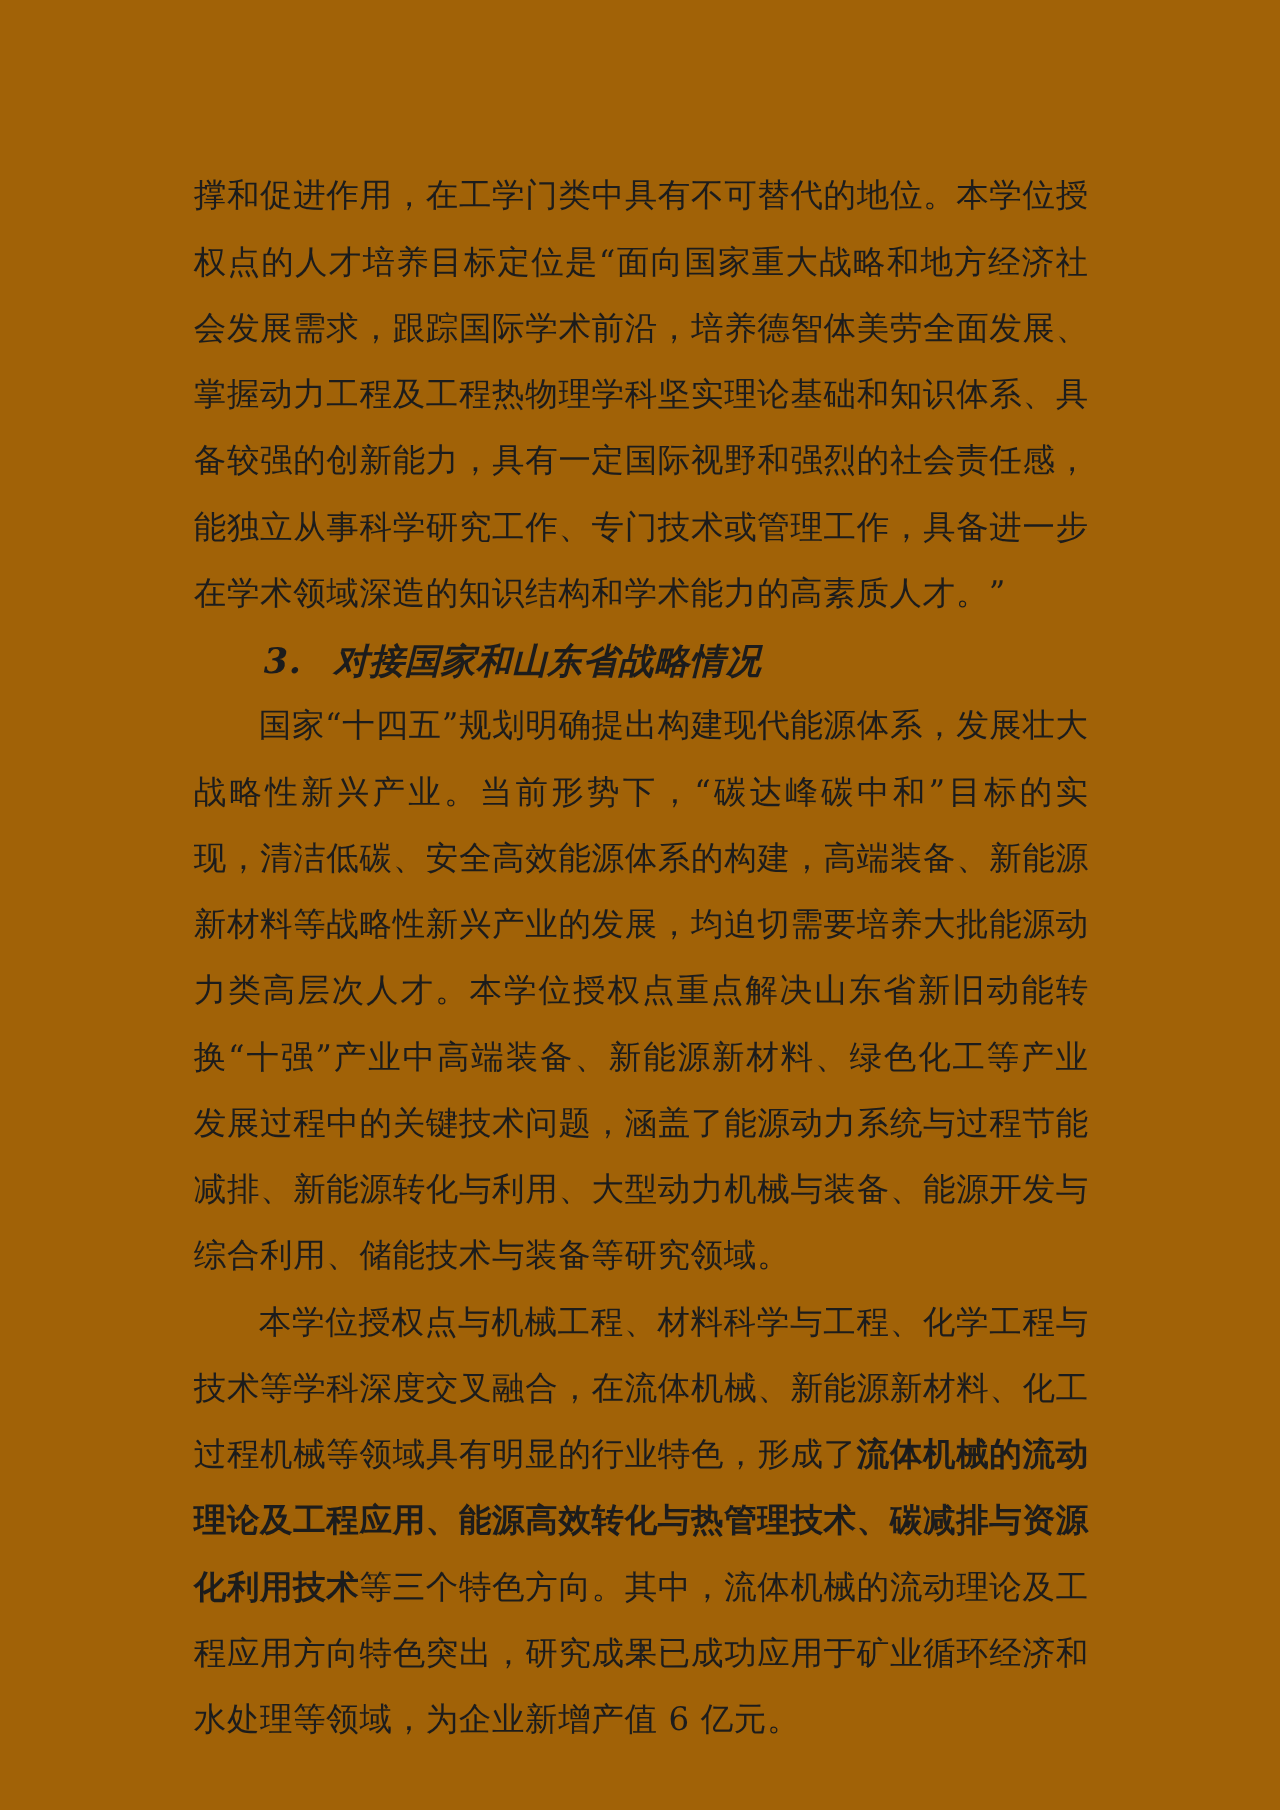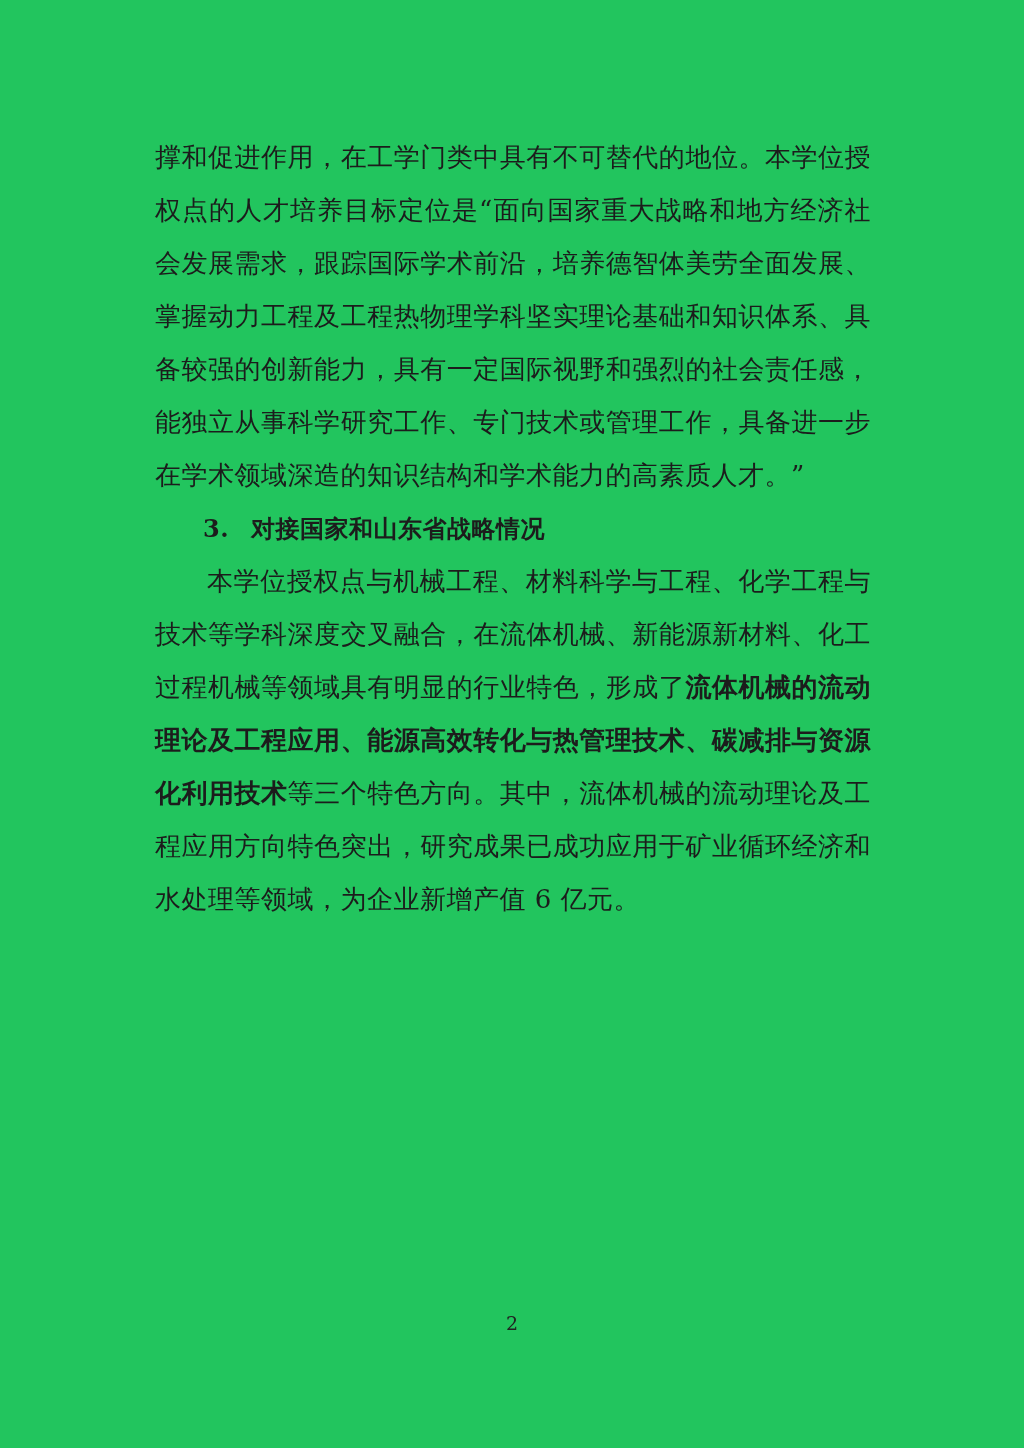--- a/index.html
+++ b/index.html
@@ -4,21 +4,21 @@
 <style>
   html, body {
     margin: 0;
     padding: 0;
     background: #ffffff;
   }
   .page {
     position: relative;
     width: 1024px;
     height: 1448px;
-    background: #22c55e;
+    background: #a16207;
     overflow: hidden;
     font-family: "DejaVu Serif", "Liberation Serif", serif;
     color: #1c1c1c;
   }
   .content {
     position: absolute;
     left: 155px;
     top: 131px;
     width: 716px;
   }
@@ -30,26 +30,27 @@
     text-align-last: left;
     text-justify: inter-character;
     letter-spacing: 0.5px;
     text-indent: 2em;
   }
   .no-indent {
     text-indent: 0;
   }
   .heading {
     margin: 0;
-    font-size: 24px;
+    font-size: 28px;
     line-height: 53px;
     font-weight: bold;
     text-align: left;
     text-indent: 2em;
     letter-spacing: 0.5px;
+    font-style: italic;
   }
   .h-num {
     margin-right: 0.55em;
   }
   .bold-run {
     font-weight: bold;
   }
   .page-footer {
     position: absolute;
     top: 1303px;
@@ -69,20 +70,21 @@
 <div class="page">
   <main class="content">
 
     <p class="body-para no-indent">撑和促进作用，在工学门类中具有不可替代的地位。本学位授权点的人才培养目标定位是“面向国家重大战略和地方经济社会发展需求，跟踪国际学术前沿，培养德智体美劳全面发展、掌握动力工程及工程热物理学科坚实理论基础和知识体系、具备较强的创新能力，具有一定国际视野和强烈的社会责任感，能独立从事科学研究工作、专门技术或管理工作，具备进一步在学术领域深造的知识结构和学术能力的高素质人才。”</p>
 
     <h2 class="heading">
       <span class="h-num">3.</span>
       <span class="h-title">对接国家和山东省战略情况</span>
     </h2>
 
+    <p class="body-para">国家“十四五”规划明确提出构建现代能源体系，发展壮大战略性新兴产业。当前形势下，“碳达峰碳中和”目标的实现，清洁低碳、安全高效能源体系的构建，高端装备、新能源新材料等战略性新兴产业的发展，均迫切需要培养大批能源动力类高层次人才。本学位授权点重点解决山东省新旧动能转换“十强”产业中高端装备、新能源新材料、绿色化工等产业发展过程中的关键技术问题，涵盖了能源动力系统与过程节能减排、新能源转化与利用、大型动力机械与装备、能源开发与综合利用、储能技术与装备等研究领域。</p>
 
 
     <p class="body-para"><span>本学位授权点与机械工程、材料科学与工程、化学工程与技术等学科深度交叉融合，在流体机械、新能源新材料、化工过程机械等领域具有明显的行业特色，形成了</span><strong class="bold-run">流体机械的流动理论及工程应用、能源高效转化与热管理技术、碳减排与资源化利用技术</strong><span>等三个特色方向。其中，流体机械的流动理论及工程应用方向特色突出，研究成果已成功应用于矿业循环经济和水处理等领域，为企业新增产值 6 亿元。</span></p>
 
   </main>
 
   <footer class="page-footer">
     <span class="page-number">2</span>
   </footer>
 </div>

